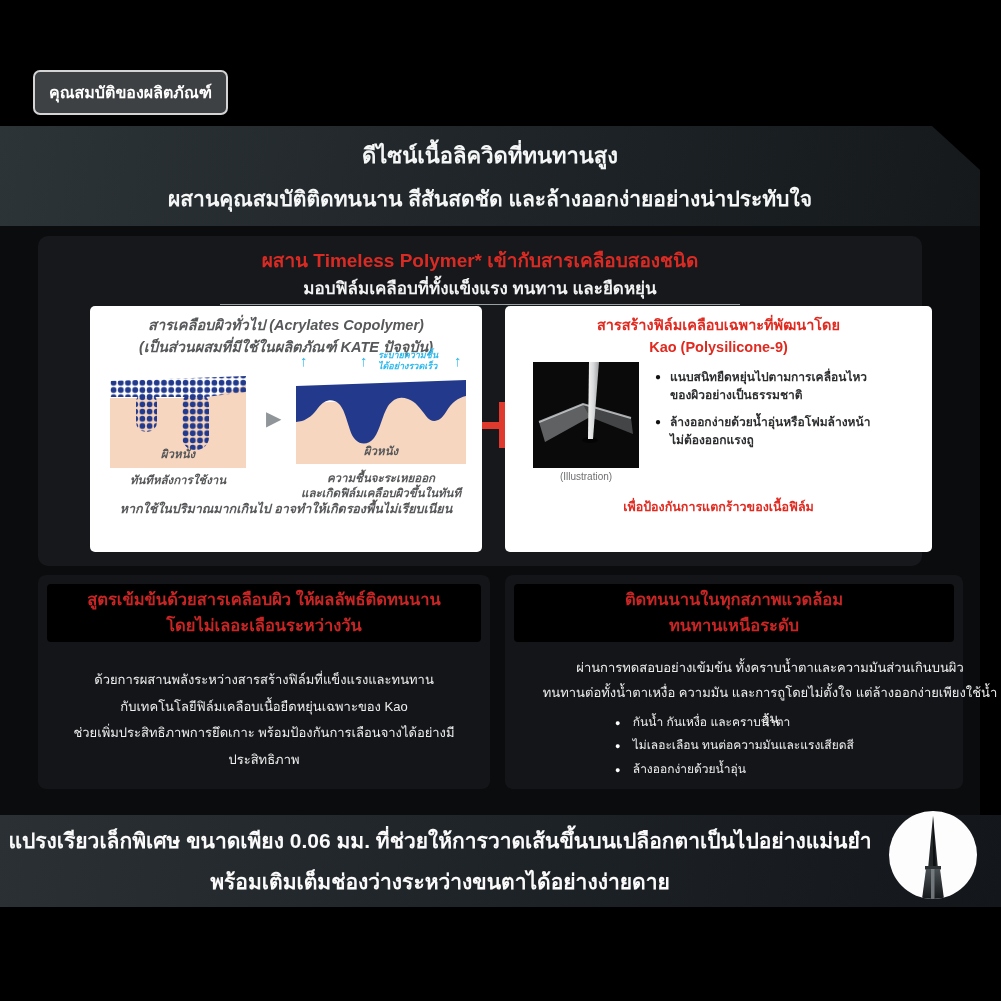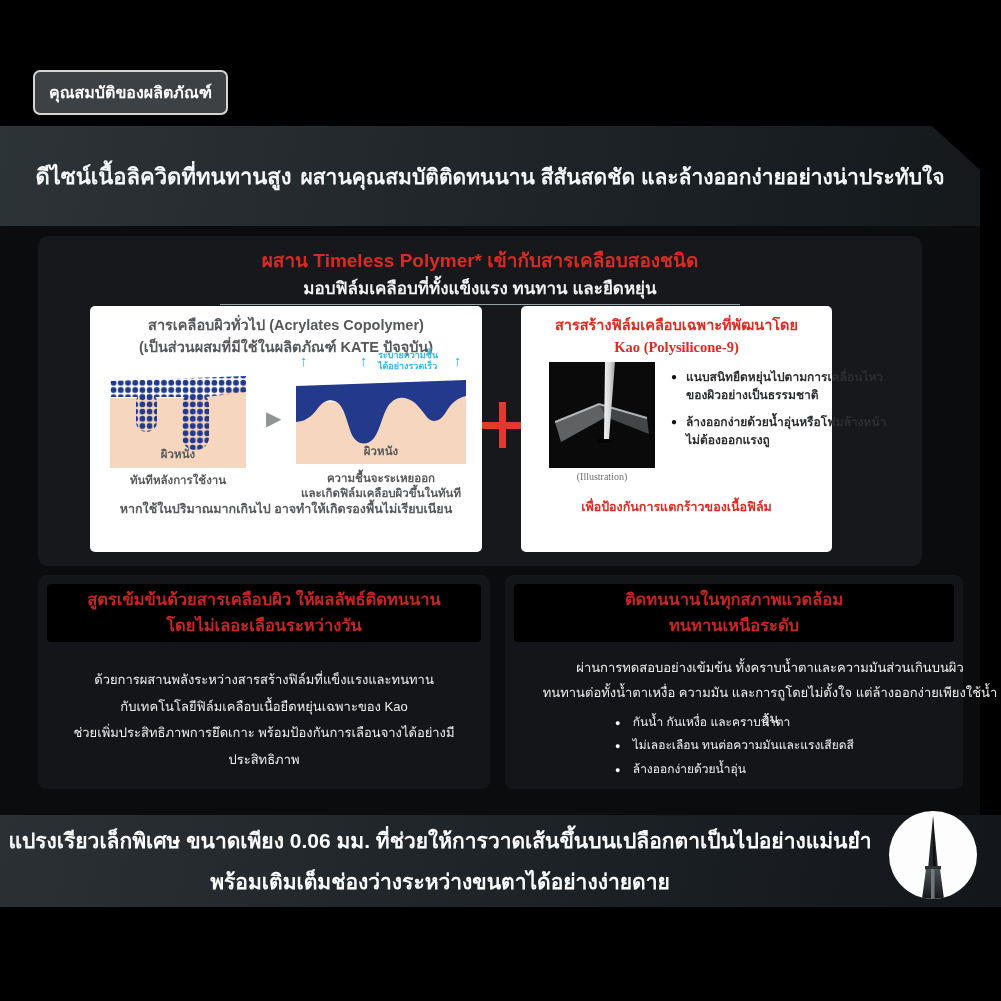--- a/index.html
+++ b/index.html
@@ -7,40 +7,40 @@
         font-family:"Liberation Sans","DejaVu Sans",sans-serif;}
 
   
   .badge{position:absolute;left:33px;top:70px;background:#3e4143;border:2px solid #d4d4d4;
          border-radius:7px;padding:8px 14px;color:#fff;font-size:16px;font-weight:bold;}
 
   
   .band{position:absolute;left:0;top:126px;width:980px;height:100px;
         background:linear-gradient(100deg,#2d3437 0%,#20262a 45%,#15191c 100%);
         clip-path:polygon(0 0,calc(100% - 48px) 0,100% 44px,100% 100%,0 100%);
-        display:flex;flex-direction:row;align-items:center;justify-content:center;gap:9px;
+        display:flex;flex-direction:column;align-items:center;justify-content:center;gap:9px;
         color:#f5f6f6;font-weight:bold;}
   .band .l1{font-size:22px;}
   .band .l2{font-size:21px;}
 
   .content-bg{position:absolute;left:0;top:226px;width:980px;height:589px;background:#0b0c0d;}
 
   
   .panel-main{position:absolute;left:38px;top:236px;width:884px;height:330px;
               background:#16181c;border-radius:10px;}
   .p-title{position:absolute;left:0;top:9px;width:100%;text-align:center;
            color:#d92b24;font-size:19px;font-weight:bold;}
   .p-sub{position:absolute;left:0;top:38px;width:100%;text-align:center;
          color:#f2f3f3;font-size:17px;font-weight:bold;}
   .p-underline{position:absolute;left:50%;top:68px;transform:translateX(-50%);
                width:520px;height:1px;background:#98a0a4;}
 
   .card{position:absolute;top:70px;height:246px;background:#fff;border-radius:5px;}
-  .card-left{left:52px;width:392px;}
-  .card-right{left:483px;width:311px;font-family:Liberation Serif, serif;}
+  .card-left{left:52px;width:392px;font-style:italic;}
+  .card-right{left:467px;width:427px;}
 
   .c-title{position:absolute;left:0;top:9px;width:100%;text-align:center;
            color:#57585a;font-size:14.5px;font-weight:bold;line-height:1.5;}
   .c-title.red{color:#e02a20;}
 
   
   .plus{position:absolute;left:444px;top:166px;width:40px;height:46px;}
   .plus::before{content:"";position:absolute;left:0;top:20px;width:40px;height:7px;background:#e03a2e;}
   .plus::after{content:"";position:absolute;left:16.5px;top:0;width:7px;height:46px;background:#e03a2e;}
 

